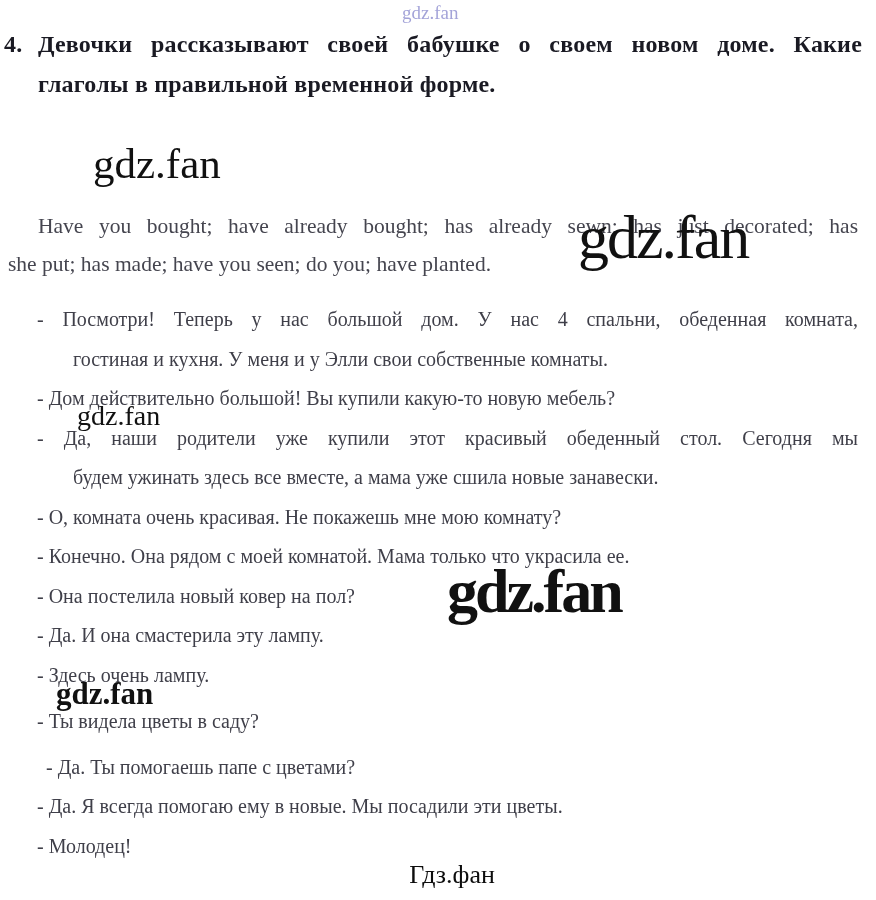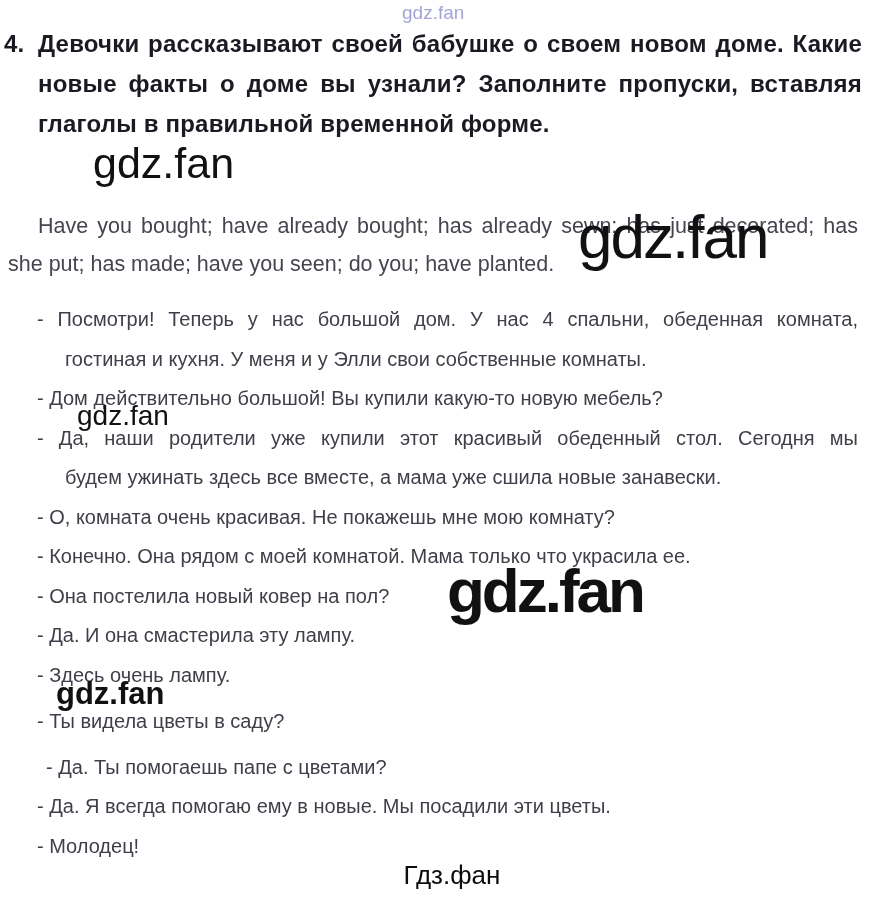--- a/index.html
+++ b/index.html
@@ -1,21 +1,21 @@
 <!DOCTYPE html>
 <html><head>
 <meta charset="utf-8">
 <style>
   html, body { margin: 0; padding: 0; background: #ffffff; }
   .page {
     position: relative;
     width: 876px;
     height: 900px;
     background: #ffffff;
-    font-family: Liberation Sans, sans-serif;
+    font-family: Liberation Serif, serif;
     overflow: hidden;
   }
   
   .heading {
     position: absolute;
     left: 38px;
     top: 24px;
     width: 824px;
     font-weight: bold;
     font-size: 24px;
@@ -49,21 +49,21 @@
   .dialogue {
     position: absolute;
     left: 37px;
     top: 300px;
     width: 821px;
     font-size: 20px;
     line-height: 39.5px;
     color: #3f3f49;
     z-index: 1;
   }
-  .cont { margin-left: 28px; }
+  .cont { margin-left: 36px; }
   .gap7 { margin-top: 7px; }
   .gap6 { margin-top: 6px; margin-left: 9px; }
   
   .wm {
     position: absolute;
     color: #111111;
     line-height: 1;
     white-space: nowrap;
     z-index: 2;
   }
@@ -113,21 +113,20 @@
 </head>
 <body>
 
 <div class="page">
 
   <div class="wm wm-top">gdz.fan</div>
 
   <div class="heading">
     <span class="task-num">4.</span>
     <div class="jline">Девочки рассказывают своей бабушке о своем новом доме. Какие</div>
-    <div class="jline">новые факты о доме вы узнали? Заполните пропуски, вставляя</div>
     <div>глаголы в правильной временной форме.</div>
   </div>
 
   <div class="wm wm-after-heading">gdz.fan</div>
 
   <div class="wordbank">
     <div class="wb-indent jline">Have you bought; have already bought; has already sewn; has just decorated; has</div>
     <div>she put; has made; have you seen; do you; have planted.</div>
   </div>
 

